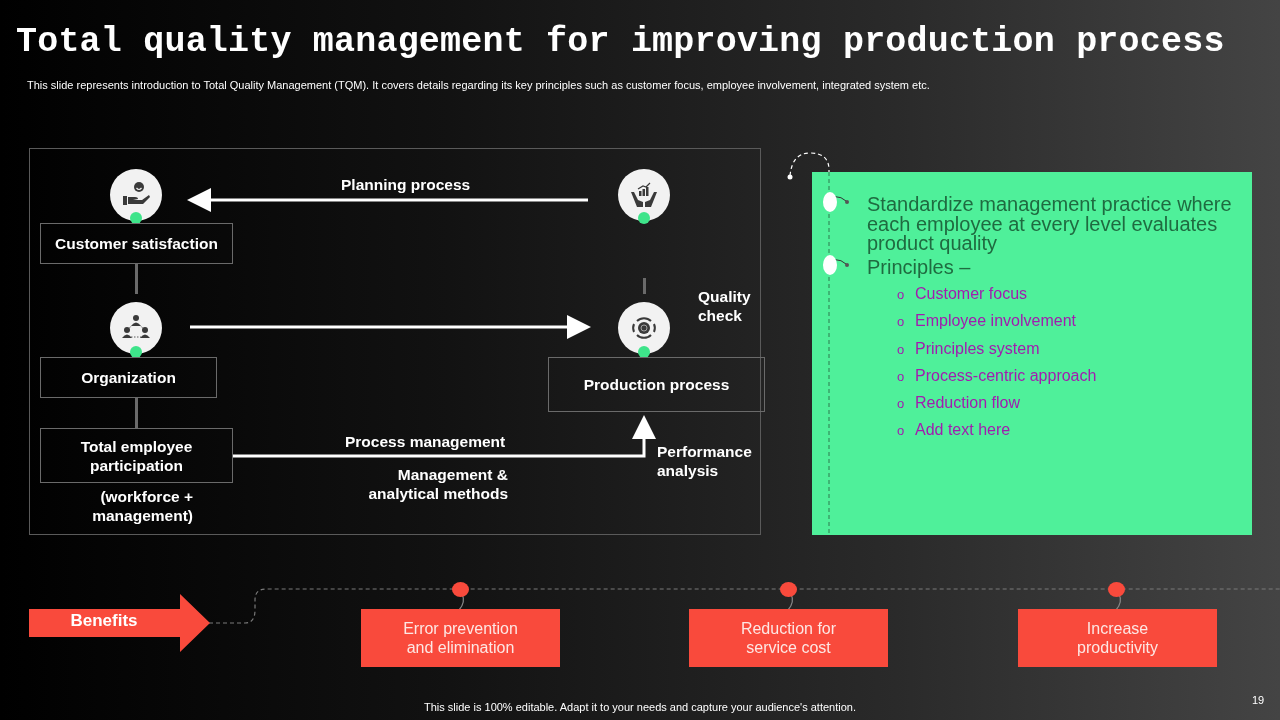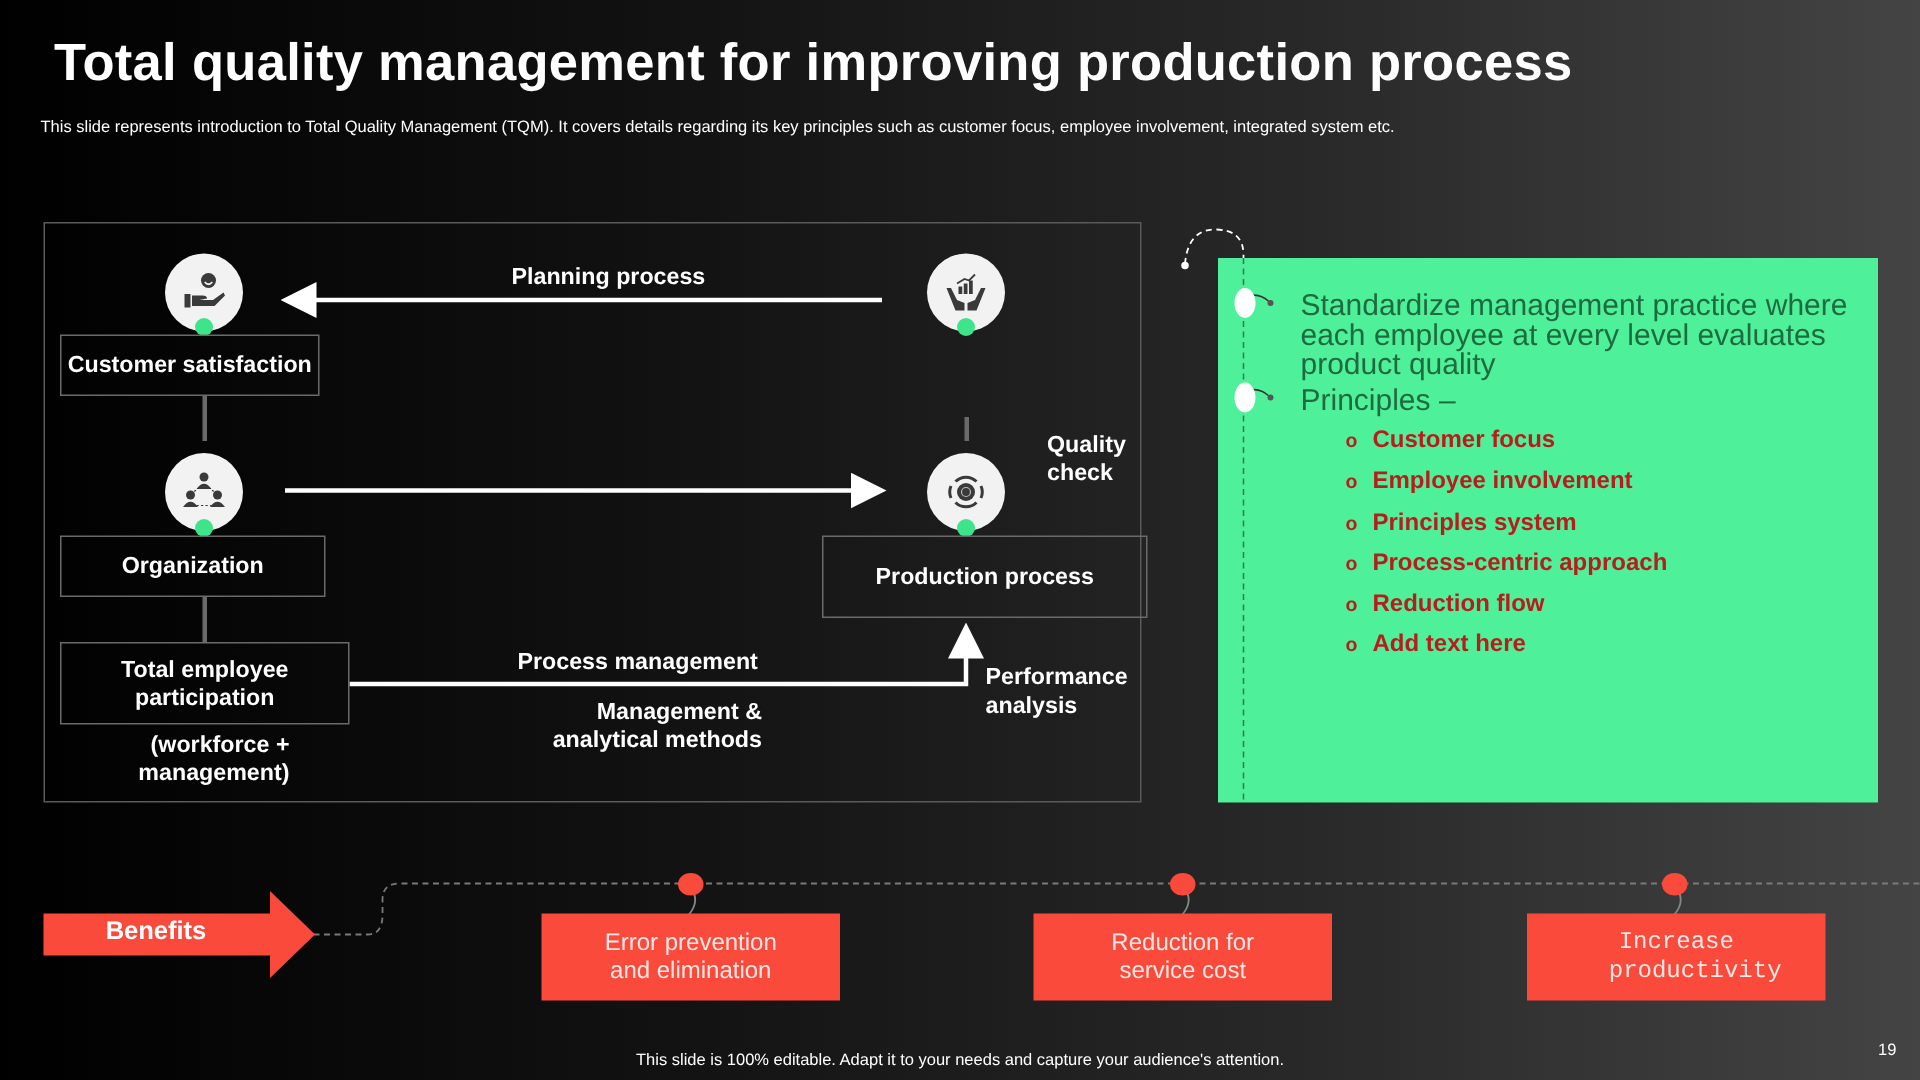--- a/index.html
+++ b/index.html
@@ -3,21 +3,21 @@
 <meta charset="utf-8">
 <style>
   html, body { margin:0; padding:0; }
   body {
     width:1280px; height:720px; overflow:hidden; position:relative;
     background: linear-gradient(90deg, #000000 0%, #121212 35%, #2a2a2a 70%, #444444 100%);
     font-family: "Liberation Sans", sans-serif; color:#fff;
   }
   .abs { position:absolute; }
   .title {
-    left:36px; top:22px; font-family:Liberation Sans, sans-serif; font-weight:bold;
+    left:16px; top:22px; font-family:Liberation Mono, monospace; font-weight:bold;
     font-size:35px; letter-spacing:0.2px; color:#fff; white-space:nowrap;
   }
   .subtitle { left:27px; top:79px; font-size:11px; color:#fff; white-space:nowrap; }
   .diagram-frame {
     left:29px; top:148px; width:732px; height:387px;
     border:1px solid #5a5a5a; box-sizing:border-box;
   }
   .node-box {
     position:absolute; border:1px solid #6a6a6a; box-sizing:border-box;
     display:flex; align-items:center; justify-content:center; text-align:center;
@@ -29,21 +29,21 @@
   }
   .icon-circle svg { width:30px; height:30px; }
   .dot { position:absolute; width:12px; height:12px; border-radius:50%; background:#3ee48a; }
   .vline { position:absolute; width:3px; background:#6a6a6a; }
   .label { position:absolute; font-weight:bold; font-size:15.5px; line-height:19px; color:#fff; text-align:right; white-space:nowrap; }
   .label.left { text-align:left; }
   .green-panel {
     left:812px; top:172px; width:440px; height:363px; background:#4ff09a;
   }
   .gp-text { position:absolute; color:#1f6b40; font-size:20px; line-height:19.5px; }
-  .sub-item { position:absolute; color:#b91c1c; font-size:16px; line-height:19px; white-space:nowrap;font-weight:bold; }
+  .sub-item { position:absolute; color:#a21caf; font-size:16px; line-height:19px; white-space:nowrap; }
   .sub-item .bul { display:inline-block; width:18px; font-size:13px; }
   .egg { position:absolute; width:14px; height:20px; border-radius:50%; background:#fff; }
   .benefit-box {
     position:absolute; top:609px; width:199px; height:58px; background:#f94a3c;
     display:flex; align-items:center; justify-content:center; text-align:center;
     font-size:16px; line-height:19px; color:#fde7e4;
   }
   .pin { position:absolute; width:17px; height:15px; border-radius:50%; background:#f94a3c; }
   .footer { left:0; width:1280px; top:701px; text-align:center; font-size:11px; color:#fff; }
   .page-num { left:1252px; top:694px; font-size:11px; color:#fff; }
@@ -69,21 +69,21 @@
 
   <div class="icon-circle" style="left:80px;top:20px;">
     <svg viewBox="0 0 30 30">
       <circle cx="18" cy="7" r="5" fill="#3a3a3a"></circle>
       <path d="M15.5,8 Q18,11 20.5,8" stroke="#f2f2f2" stroke-width="1.2" fill="none"></path>
       <rect x="2" y="16" width="4" height="9" fill="#3a3a3a"></rect>
       <path d="M7,17 L14,17 Q17,17 17,19 L12,20 L21,20 L28,15 L29,17 L22,24 L7,24 Z" fill="#3a3a3a"></path>
     </svg>
   </div>
   <div class="dot" style="left:100px;top:63px;"></div>
-  <div class="node-box" style="left:10px;top:74px;width:173px;height:41px;">Customer satisfaction</div>
+  <div class="node-box" style="left:10px;top:74px;width:193px;height:41px;">Customer satisfaction</div>
   <div class="vline" style="left:105px;top:115px;height:30px;"></div>
 
   <div class="icon-circle" style="left:80px;top:153px;">
     <svg viewBox="0 0 30 30">
       <circle cx="15" cy="5" r="3" fill="#3a3a3a"></circle>
         <path d="M10,13 Q15,6 20,13 Z" fill="#3a3a3a"></path>
       <circle cx="6" cy="17" r="3" fill="#3a3a3a"></circle>
         <path d="M1,25 Q6,18 11,25 Z" fill="#3a3a3a"></path>
       <circle cx="24" cy="17" r="3" fill="#3a3a3a"></circle>
         <path d="M19,25 Q24,18 29,25 Z" fill="#3a3a3a"></path>
@@ -167,17 +167,17 @@
 <div class="pin" style="left:780px;top:582px;"></div>
 <div class="pin" style="left:1108px;top:582px;"></div>
 
 <div class="benefit-box" style="left:361px;">
     <span style="width:130px;">Error prevention and elimination</span>
   </div>
 <div class="benefit-box" style="left:689px;">
     <span style="width:110px;">Reduction for service cost</span>
   </div>
 <div class="benefit-box" style="left:1018px;">
-    <span style="width:90px;font-family:Liberation Mono, monospace;">Increase productivity</span>
+    <span style="width:90px;">Increase productivity</span>
   </div>
 
 <div class="abs footer">This slide is 100% editable. Adapt it to your needs and capture your audience's attention.</div>
 <div class="abs page-num">19</div>
 
 </body></html>

